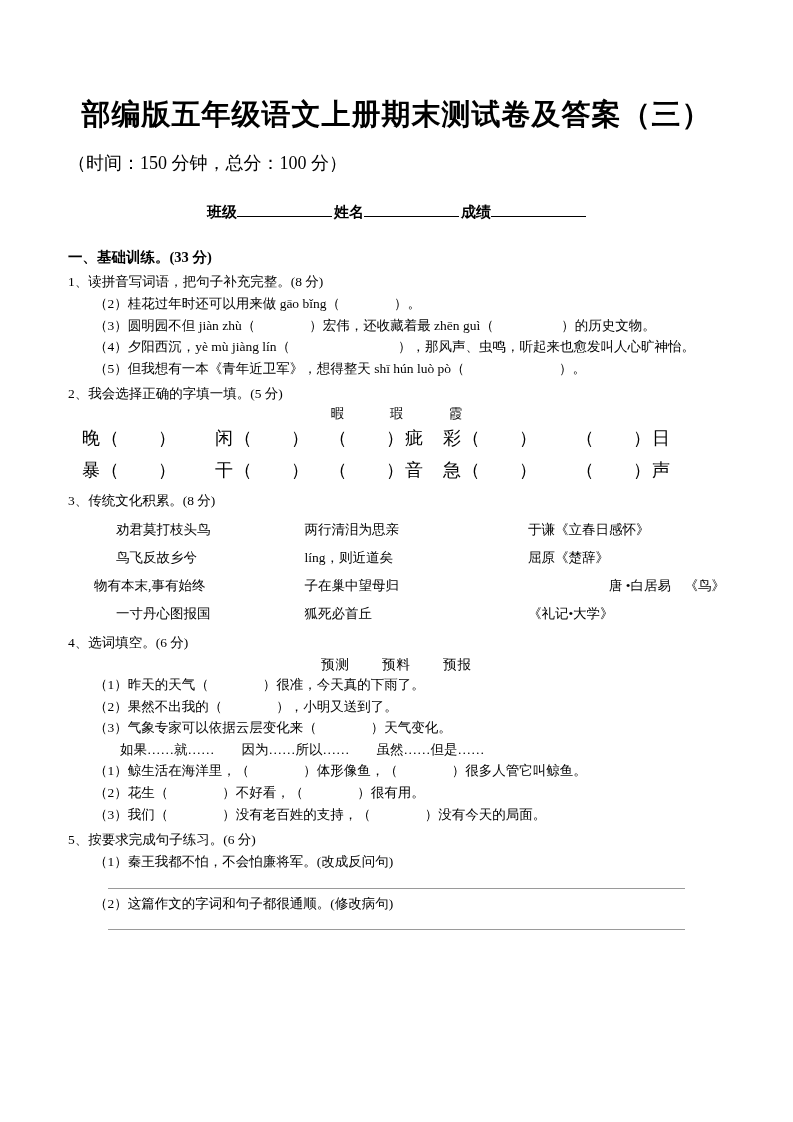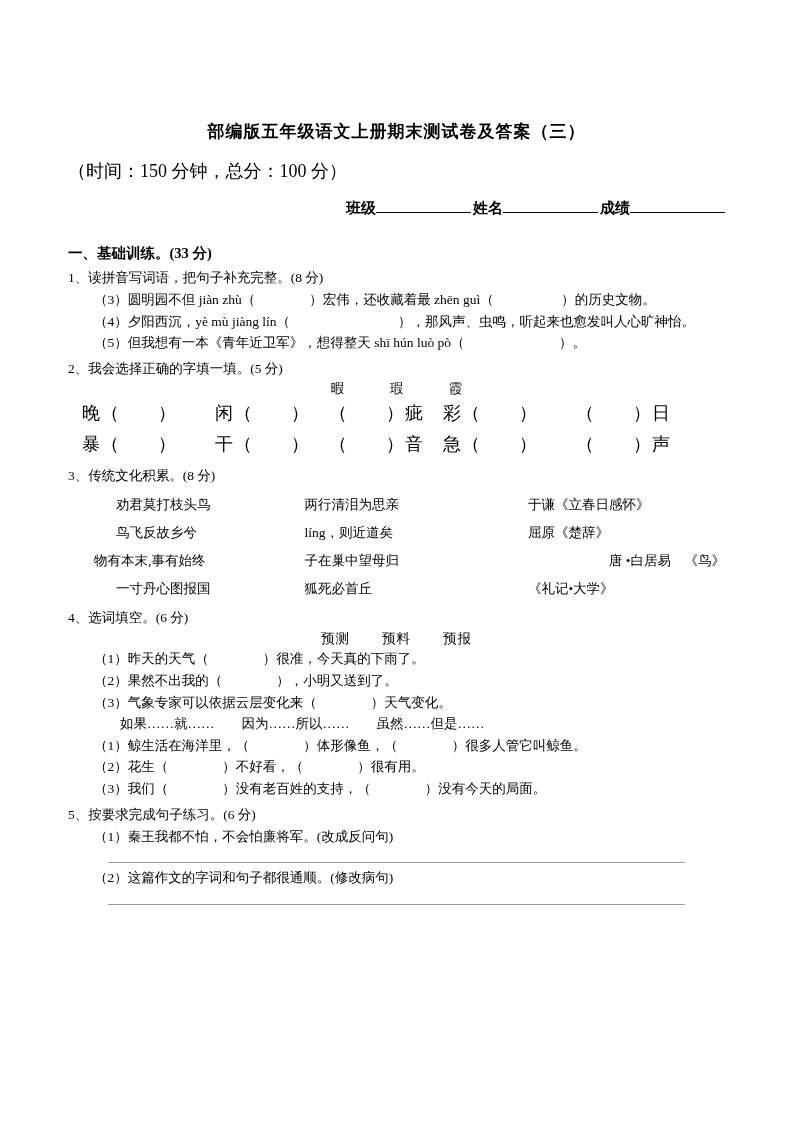--- a/index.html
+++ b/index.html
@@ -16,35 +16,35 @@
   }
   .page {
     position: relative;
     width: 793px;
     height: 1122px;
     box-sizing: border-box;
     padding: 0 68px;
   }
   .doc-title {
     text-align: center;
-    font-size: 17px;
+    font-size: 29px;
     font-weight: bold;
     letter-spacing: 1px;
-    margin-top: 120px;
+    margin-top: 95px;
   }
   .doc-subtitle {
     text-align: left;
     font-size: 18px;
     margin-top: 16px;
   }
   .info-line {
-    text-align: right;
+    text-align: center;
     font-size: 15px;
     font-weight: bold;
-    margin-top: 16px;
+    margin-top: 28px;
     white-space: nowrap;
     font-family: Liberation Mono, monospace;
   }
   .info-line .blank {
     display: inline-block;
     border-bottom: 1px solid #000;
     width: 95px;
     vertical-align: baseline;
   }
   .info-line .lbl { padding-left: 2px; }
@@ -117,20 +117,21 @@
   <div class="doc-title">部编版五年级语文上册期末测试卷及答案（三）</div>
   <div class="doc-subtitle">（时间：150 分钟，总分：100 分）</div>
 
   <div class="info-line">
     <span>班级</span><span class="blank"></span><span class="lbl">姓名</span><span class="blank"></span><span class="lbl">成绩</span><span class="blank"></span>
   </div>
 
   <div class="section-head">一、基础训练。(33 分)</div>
 
   <div class="q">1、读拼音写词语，把句子补充完整。(8 分)</div>
+  <div class="sub">（2）桂花过年时还可以用来做 gāo bǐng（　　　　）。</div>
   <div class="sub">（3）圆明园不但 jiàn zhù（　　　　）宏伟，还收藏着最 zhēn guì（　　　　　）的历史文物。</div>
   <div class="sub">（4）夕阳西沉，yè mù jiàng lín（　　　　　　　　），那风声、虫鸣，听起来也愈发叫人心旷神怡。</div>
   <div class="sub">（5）但我想有一本《青年近卫军》，想得整天 shī hún luò pò（　　　　　　　）。</div>
 
   <div class="q">2、我会选择正确的字填一填。(5 分)</div>
   <div class="hdr-chars">暇　瑕　霞</div>
   <div class="char-row">晚（　　）　　闲（　　）　（　　）疵　彩（　　）　　（　　）日</div>
   <div class="char-row">暴（　　）　　干（　　）　（　　）音　急（　　）　　（　　）声</div>
 
   <div class="q">3、传统文化积累。(8 分)</div>

